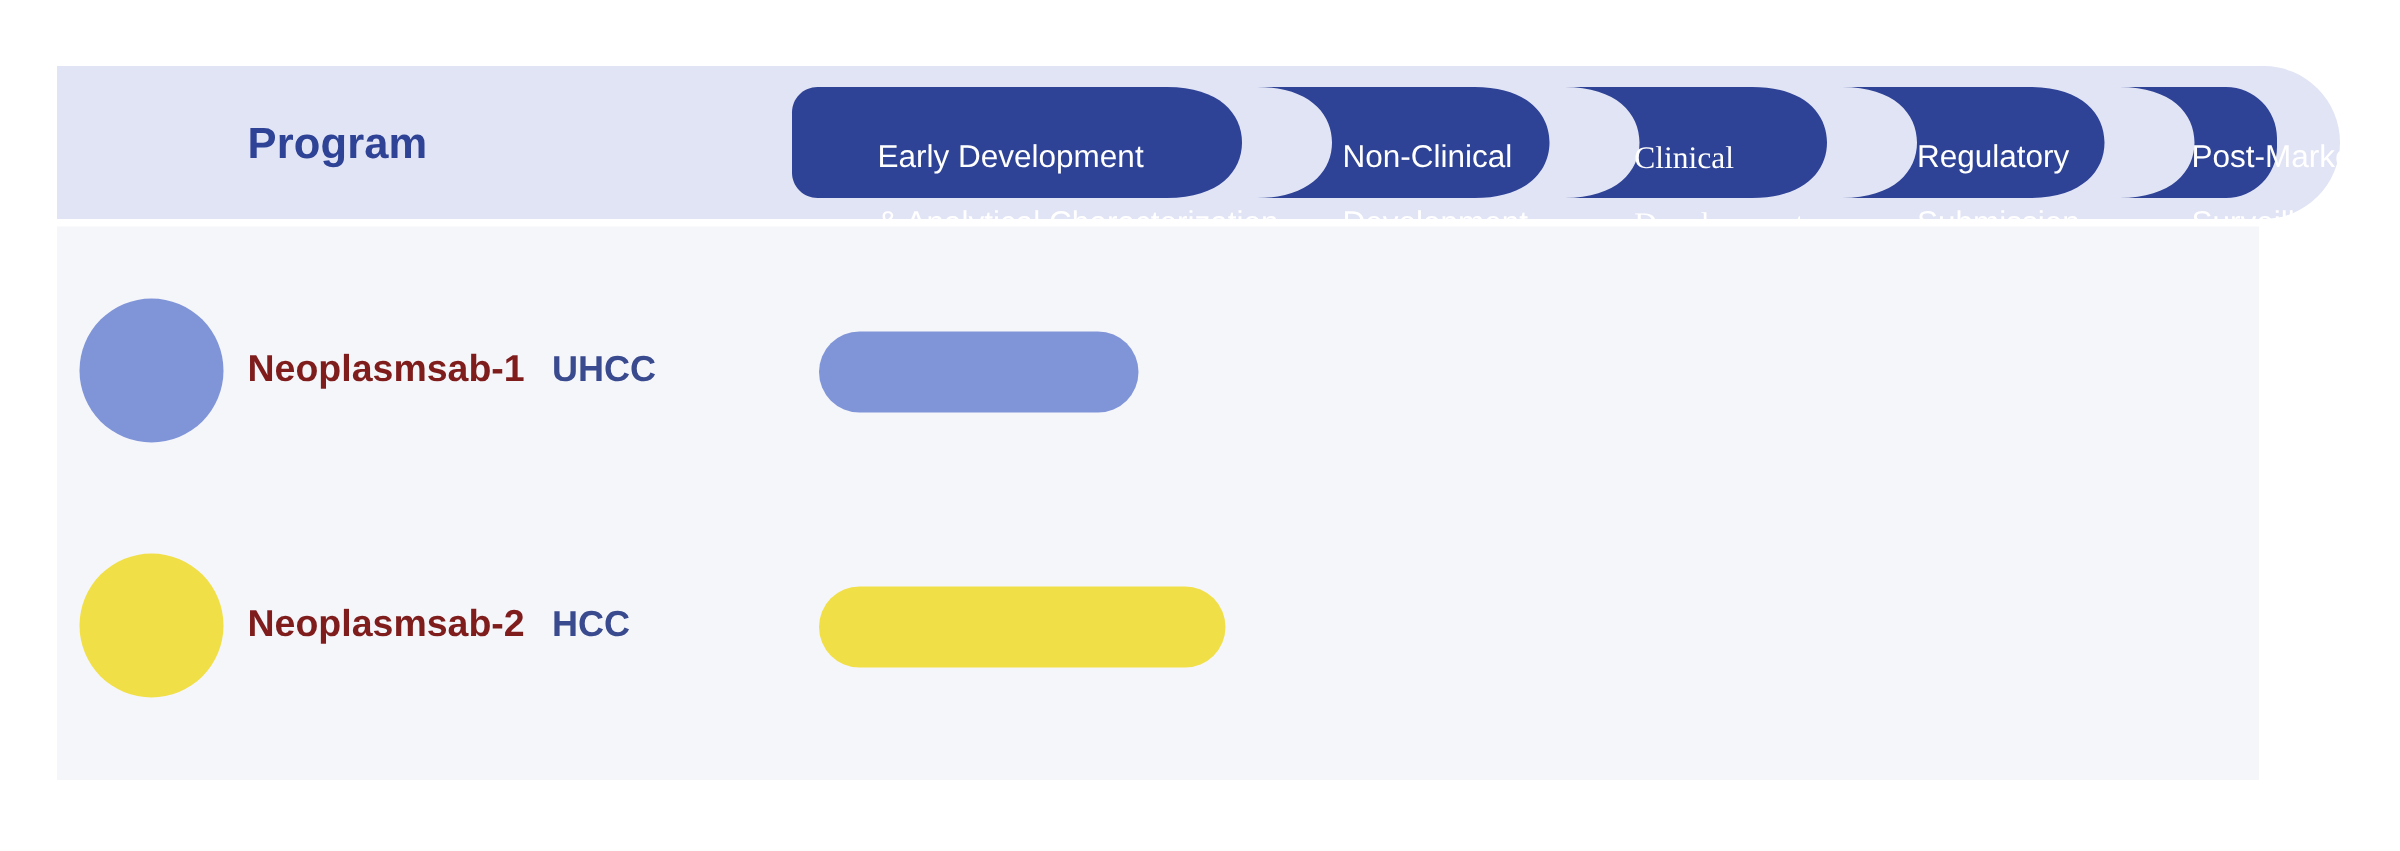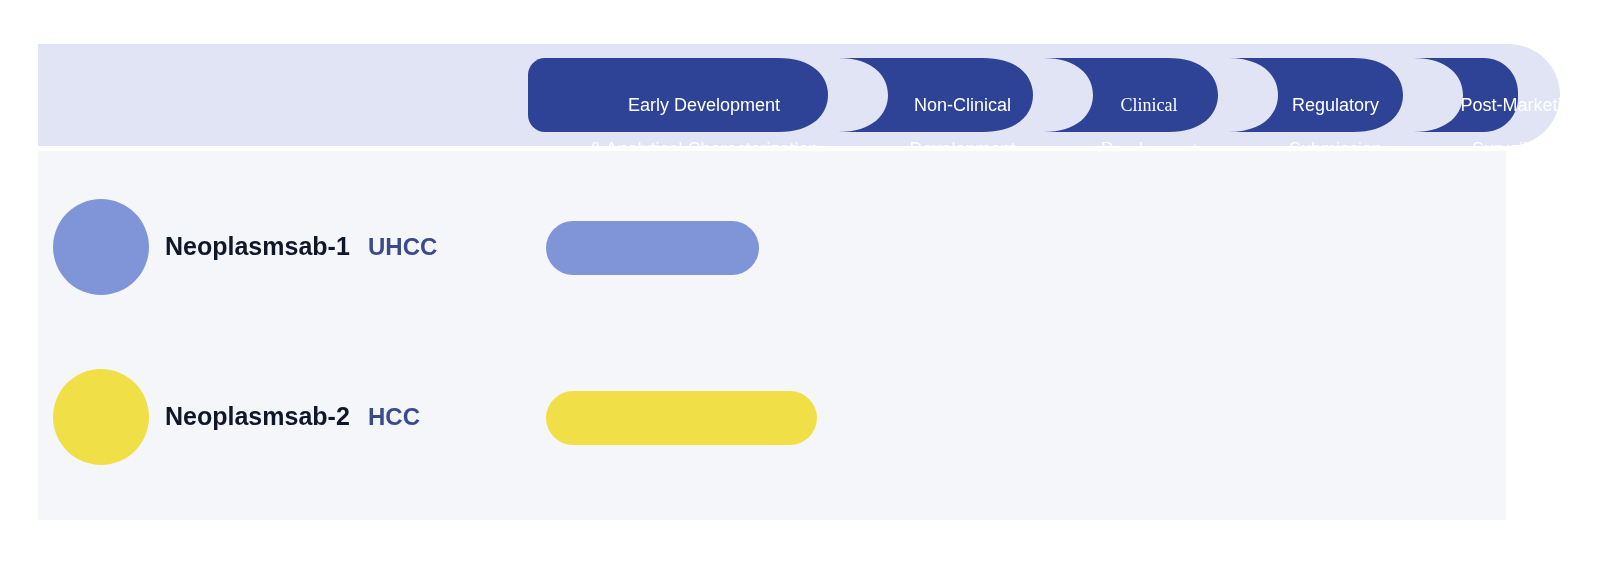--- a/index.html
+++ b/index.html
@@ -64,23 +64,22 @@
   }
   .stages svg {
     display: block;
     width: 1005px;
     height: 90px;
     overflow: visible;
   }
   .stage-label {
     position: absolute;
     color: #ffffff;
-    font-size: 18px;
+    font-size: 21px;
     line-height: 22px;
-    text-align: center;
     pointer-events: none;
     white-space: pre;
   }
 
   
   .body-panel {
     position: absolute;
     left: 38px;
     top: 151px;
     width: 1468px;
@@ -105,21 +104,21 @@
     height: 96px;
     border-radius: 50%;
   }
 
   .program-name {
     position: absolute;
     left: 127px;
     top: 70px;
     font-size: 25px;
     font-weight: bold;
-    color: #0f172a;
+    color: #7f1d1d;
     white-space: nowrap;
   }
 
   .indication {
     position: absolute;
     left: 330px;
     top: 71px;
     font-size: 24px;
     font-weight: bold;
     color: #3a4a8f;
@@ -134,20 +133,21 @@
     border-radius: 27px;
   }
 </style>
 </head>
 <body>
 
 <div class="pipeline">
 
   <div class="header-band"></div>
 
+  <div class="col-program">Program</div>
 
   <div class="stages">
     <svg viewBox="0 0 1005 90" xmlns="http://www.w3.org/2000/svg">
 
       <path fill="#2e4296" d="M 17,8 L 250,8 C 285,8 300,26 300,45 C 300,64 285,82 250,82 L 17,82
            C 7.6,82 0,74.4 0,65 L 0,25 C 0,15.6 7.6,8 17,8 Z"></path>
 
       <path fill="#2e4296" d="M 310,8 L 455,8 C 490,8 505,26 505,45 C 505,64 490,82 455,82 L 310,82
            C 345,82 360,64 360,45 C 360,26 345,8 310,8 Z"></path>
 

